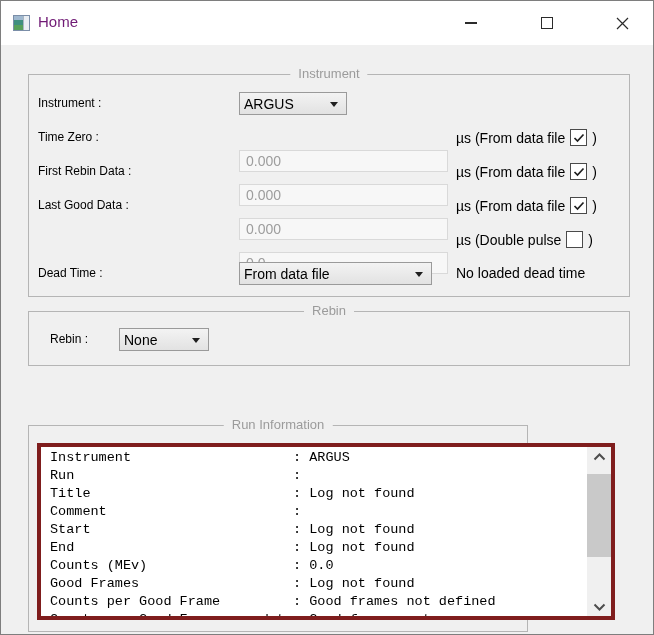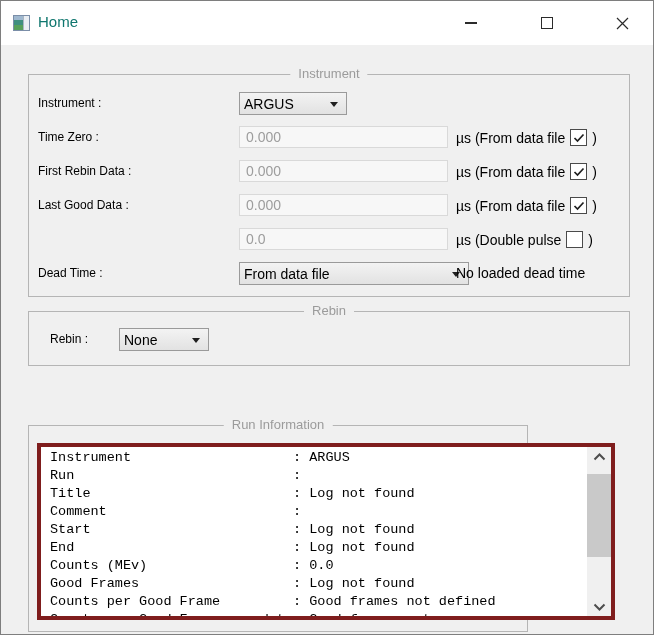--- a/index.html
+++ b/index.html
@@ -10,40 +10,40 @@
     font-family:"Liberation Sans", sans-serif; color:#000;
     overflow:hidden;
   }
 
   
   .titlebar { position:absolute; left:0; top:0; width:100%; height:44px; background:#ffffff; }
   .app-icon { position:absolute; left:12px; top:14px; width:17px; height:16px;
               border:1px solid #7b8ea8; background:linear-gradient(180deg,#9fb8cf 0 4px,#3f8f7f 4px 9px,#57a05a 9px 15px); }
   .app-icon::after { content:""; position:absolute; right:0; top:0; width:5px; height:100%;
                      background:#e9eef3; border-left:1px solid #aab6c2; }
-  .tb-title { position:absolute; left:37px; top:12px; font-size:15px; color:#0f766e; }
+  .tb-title { position:absolute; left:37px; top:12px; font-size:15px; color:#701a75; }
   .tb-btn { position:absolute; top:7px; width:32px; height:30px;
             display:flex; align-items:center; justify-content:center; }
   .tb-btn.min { left:454px; } .tb-btn.max { left:530px; } .tb-btn.close { left:605px; }
   .glyph-min { width:12px; height:2px; background:#2b2b2b; }
   .glyph-max { width:12px; height:12px; border:1px solid #2b2b2b; background:transparent; }
 
   
   .group { position:absolute; border:1px solid #b5b5b5; border-radius:0; }
   .group-title { position:absolute; top:-9px; left:50%; transform:translateX(-50%);
                  background:#f0f0f0; padding:0 8px; font-size:13px; color:#9b9b9b; white-space:nowrap; }
   .g-instrument { left:27px; top:73px;  width:602px; height:223px; }
   .g-rebin      { left:27px; top:310px; width:602px; height:55px;  }
   .g-runinfo    { left:27px; top:424px; width:500px; height:207px; }
 
   .row-label { position:absolute; left:9px; height:23px; line-height:23px; font-size:12px; white-space:nowrap; }
 
   .field { position:absolute; left:210px; width:209px; height:22px;
            background:#f7f7f7; border:1px solid #d9d9d9; color:#9d9d9d;
-           font-family:"Liberation Sans", sans-serif; font-size:14px; padding:0 4px 0 6px; }
+           font-family:"Liberation Sans", sans-serif; font-size:14px; padding:0 4px 0 6px;margin-top:24px; }
 
   .combo { position:absolute; background:linear-gradient(#f3f3f3,#e2e2e2);
            border:1px solid #9a9a9a; height:23px; display:flex; align-items:center;
            padding-left:4px; font-size:14px; }
   .caret { position:absolute; right:8px; top:50%; margin-top:-2px; width:0; height:0;
            border-left:4px solid transparent; border-right:4px solid transparent; border-top:5px solid #1f1f1f; }
 
   .suffix { position:absolute; left:427px; height:23px; display:flex; align-items:center;
             gap:5px; font-size:14px; white-space:nowrap; }
   .checkbox { width:17px; height:17px; background:#fff; border:1px solid #4a4a4a;
@@ -129,21 +129,21 @@
     </div>
 
     <input class="field" style="top: 153px;" disabled="" value="0.0">
     <div class="suffix" style="top:153px">
       <span>µs (Double pulse</span>
       <span class="checkbox"></span>
       <span>)</span>
     </div>
 
     <span class="row-label" style="top:187px">Dead Time :</span>
-    <div class="combo" style="left:210px; top:187px; width:230px">
+    <div class="combo" style="left:210px; top:187px; width:193px">
       <span>From data file</span>
       <i class="caret"></i>
     </div>
     <span class="status-text" style="top:187px">No loaded dead time</span>
   </div>
 
   <div class="group g-rebin">
     <span class="group-title">Rebin</span>
     <span class="row-label" style="left:21px; top:16px">Rebin :</span>
     <div class="combo" style="left:90px; top:16px; width:90px">

